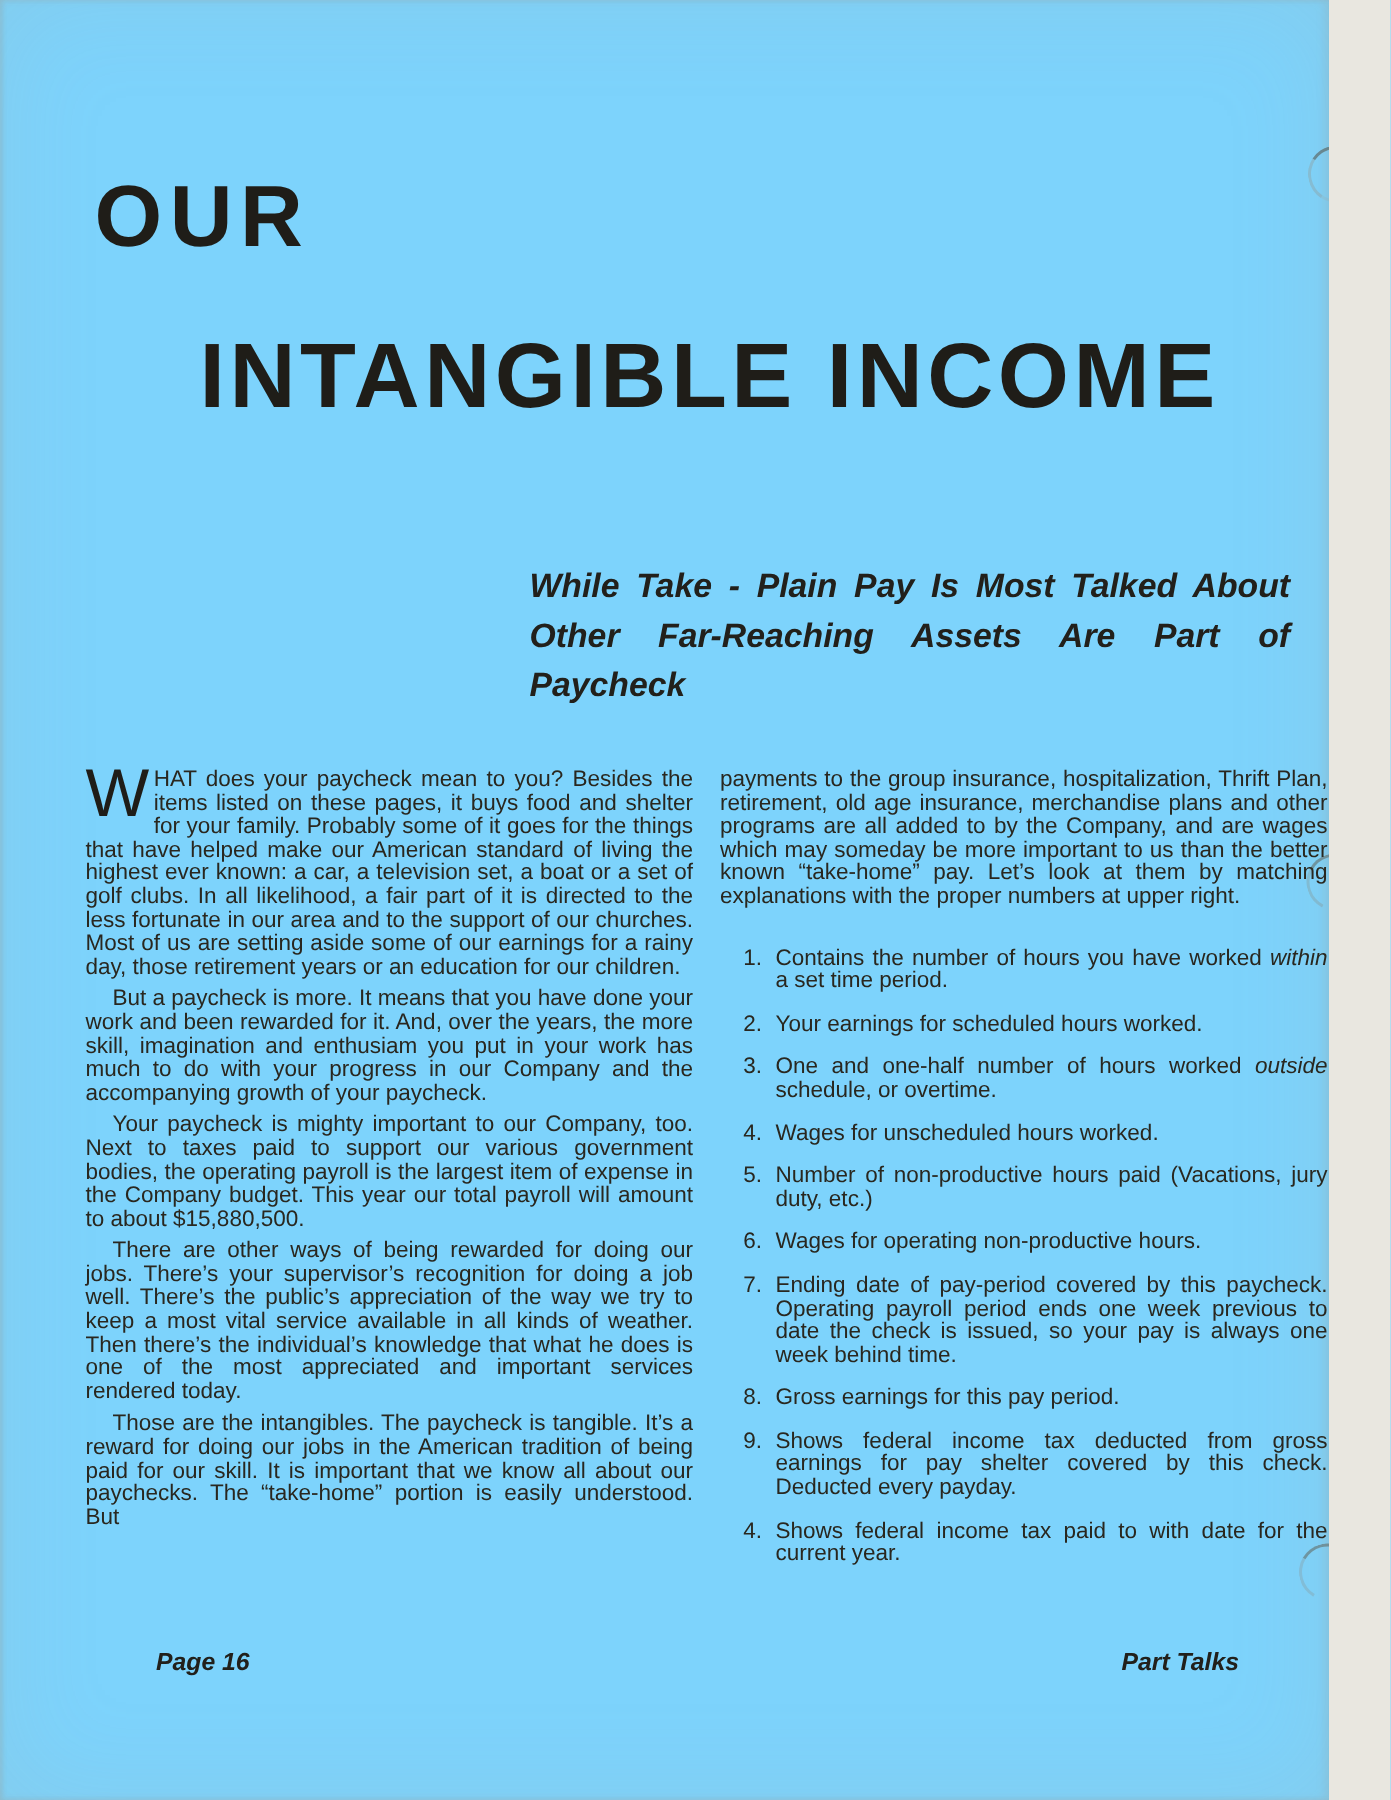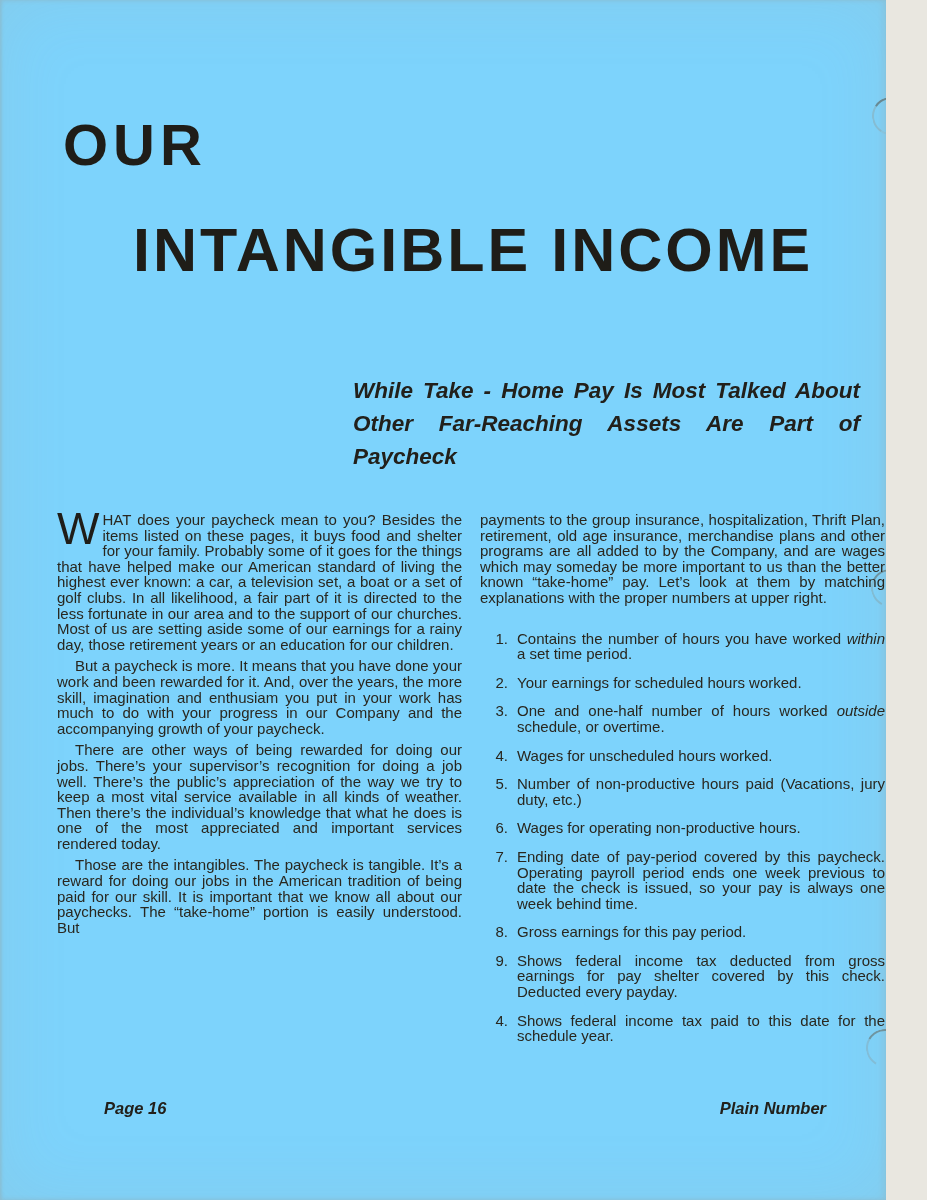--- a/index.html
+++ b/index.html
@@ -84,29 +84,30 @@
 <div class="page">
 
   <div class="hole hole-1"></div>
   <div class="hole hole-2"></div>
   <div class="hole hole-3"></div>
 
   <h1 class="title-our">OUR</h1>
   <h1 class="title-main">INTANGIBLE INCOME</h1>
 
   <div class="subtitle">
-    <div class="subtitle-line">While Take - Home Pay Is Most Talked About</div>
+    <div class="subtitle-line">While Take - Plain Pay Is Most Talked About</div>
     <div class="subtitle-line">Other Far-Reaching Assets Are Part of Paycheck</div>
   </div>
 
   <div class="columns">
 
     <div class="col">
       <p><span class="dropcap">W</span><span>HAT does your paycheck mean to you?  Besides the items listed on these pages, it buys food and shelter for your family.  Probably some of it goes for the things that have helped make our American standard of living the highest ever known:  a car, a television set, a boat or a set of golf clubs.  In all likelihood, a fair part of it is directed to the less fortunate in our area and to the support of our churches.  Most of us are setting aside some of our earnings for a rainy day, those retirement years or an education for our children.</span></p>
       <p class="indent">But a paycheck is more.  It means that you have done your work and been rewarded for it.  And, over the years, the more skill, imagination and enthusiam you put in your work has much to do with your progress in our Company and the accompanying growth of your paycheck.</p>
+      <p class="indent">Your paycheck is mighty important to our Company, too.  Next to taxes paid to support our various government bodies, the operating payroll is the largest item of expense in the Company budget.  This year our total payroll will amount to about $15,880,500.</p>
       <p class="indent">There are other ways of being rewarded for doing our jobs.  There’s your supervisor’s recognition for doing a job well.  There’s the public’s appreciation of the way we try to keep a most vital service available in all kinds of weather.  Then there’s the individual’s knowledge that what he does is one of the most appreciated and important services rendered today.</p>
       <p class="indent">Those are the intangibles.  The paycheck is tangible.  It’s a reward for doing our jobs in the American tradition of being paid for our skill.  It is important that we know all about our paychecks.  The “take-home” portion is easily understood.  But</p>
     </div>
 
     <div class="col">
       <p class="intro">payments to the group insurance, hospitalization, Thrift Plan, retirement, old age insurance, merchandise plans and other programs are all added to by the Company, and are wages which may someday be more important to us than the better known “take-home” pay.  Let’s look at them by matching explanations with the proper numbers at upper right.</p>
       <ol class="pay-list">
         <li class="list-item">
           <span class="num">1.</span>
           <span class="item-text"><span>Contains the number of hours you have worked </span><i>within</i><span> a set time period.</span></span>
@@ -138,25 +139,25 @@
         <li class="list-item">
           <span class="num">8.</span>
           <span class="item-text"><span>Gross earnings for this pay period.</span><i></i><span></span></span>
         </li>
         <li class="list-item">
           <span class="num">9.</span>
           <span class="item-text"><span>Shows federal income tax deducted from gross earnings for pay shelter covered by this check.  Deducted every payday.</span><i></i><span></span></span>
         </li>
         <li class="list-item">
           <span class="num">4.</span>
-          <span class="item-text"><span>Shows federal income tax paid to this date for the schedule year.</span><i></i><span></span></span>
+          <span class="item-text"><span>Shows federal income tax paid to with date for the current year.</span><i></i><span></span></span>
         </li>
       </ol>
     </div>
 
   </div>
 
   <div class="footer">
     <span>Page 16</span>
-    <span>Plain Number</span>
+    <span>Part Talks</span>
   </div>
 
 </div>
 
 </body></html>

